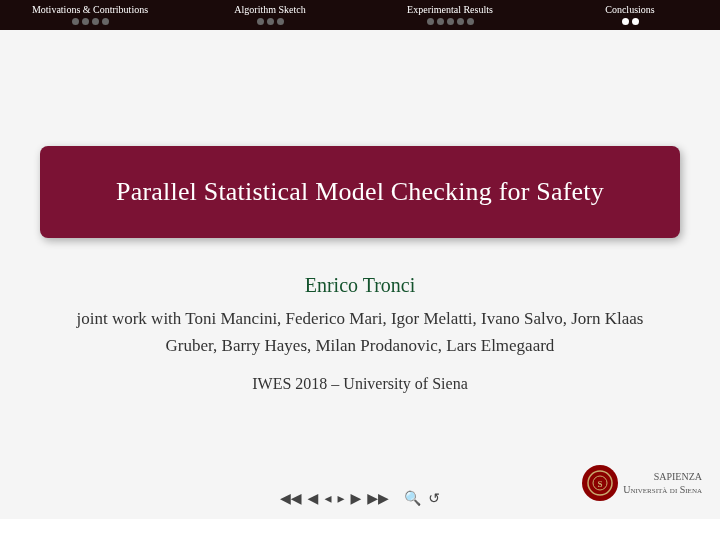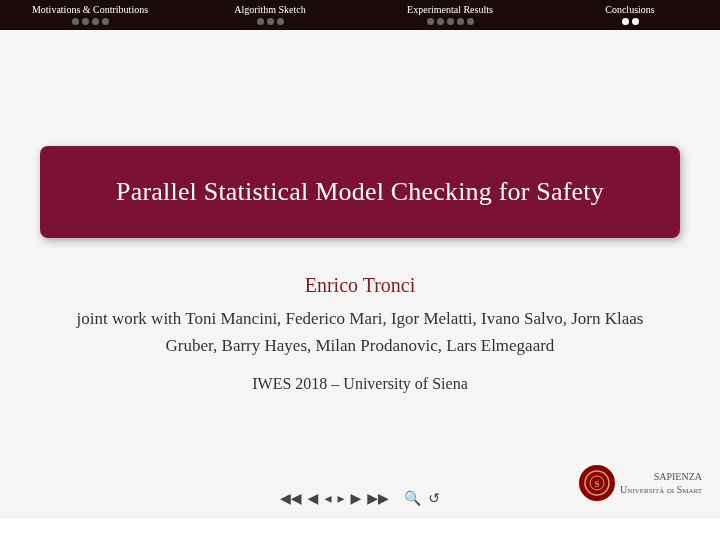--- a/index.html
+++ b/index.html
@@ -89,21 +89,21 @@
     }
 
     
     .author-section {
       text-align: center;
       margin-bottom: 10px;
     }
 
     .author-name {
       font-size: 20px;
-      color: #7f1d1d;
+      color: #14532d;
       margin-bottom: 8px;
       font-weight: normal;
     }
 
     .author-collab {
       font-size: 17px;
       color: #333;
       line-height: 1.6;
       margin-bottom: 16px;
     }
@@ -237,21 +237,21 @@
     <div class="sapienza-logo">
       <div class="logo-circle">
         <svg width="26" height="26" viewBox="0 0 26 26">
           <circle cx="13" cy="13" r="12" fill="#8b0000" stroke="#c8a96e" stroke-width="1.5"></circle>
           <circle cx="13" cy="13" r="7" fill="none" stroke="#c8a96e" stroke-width="1"></circle>
           <text x="13" y="17" text-anchor="middle" fill="#c8a96e" font-size="9" font-family="serif" font-weight="bold">S</text>
         </svg>
       </div>
       <div class="logo-text">
         <div>SAPIENZA</div>
-        <div>Università di Smart</div>
+        <div>Università di Siena</div>
       </div>
     </div>
   </div>
 
   <div class="nav-controls">
     <span class="nav-ctrl-btn">◀◀</span>
     <span class="nav-ctrl-btn">◀</span>
     <span class="nav-ctrl-btn">◂</span>
     <span class="nav-ctrl-btn">▸</span>
     <span class="nav-ctrl-btn">▶</span>

